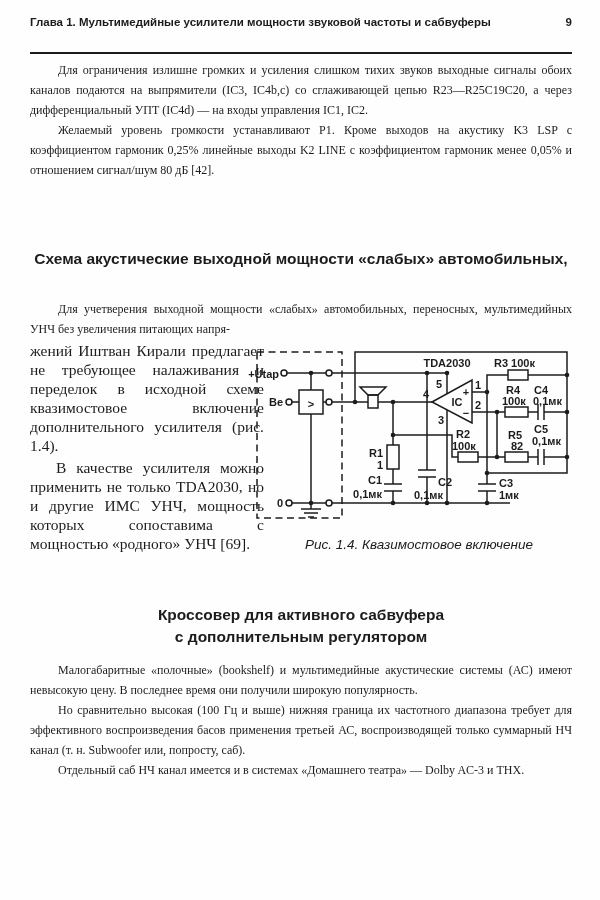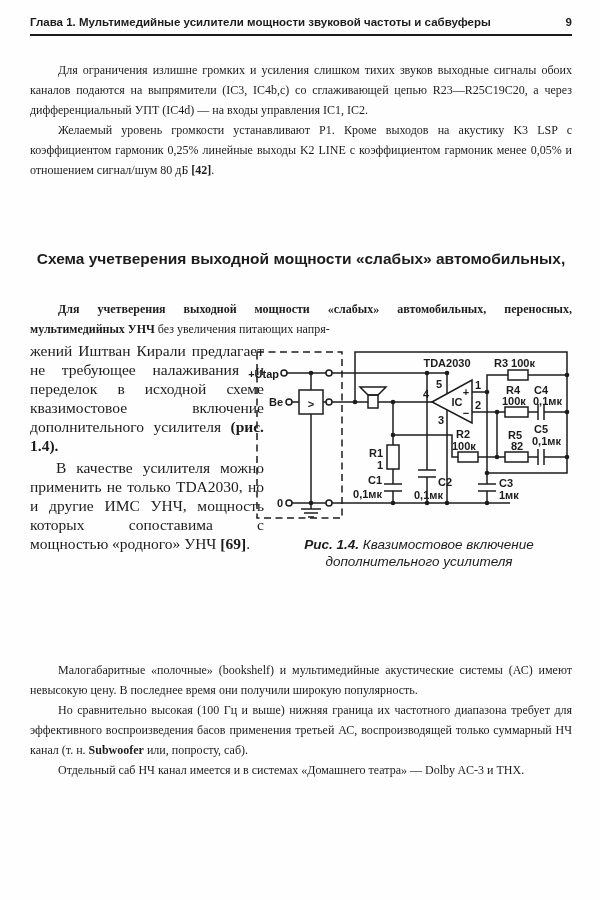--- a/index.html
+++ b/index.html
@@ -1,55 +1,55 @@
 <!DOCTYPE html>
 <html><head>
 <meta charset="utf-8">
 <style>
   html,body{margin:0;padding:0;background:#777;}
   .page{position:relative;width:600px;height:900px;background:#fefefe;color:#1c1c1c;
         font-family:"Liberation Serif",serif;overflow:hidden;}
   .hdr{position:absolute;left:30px;top:16px;width:542px;display:flex;justify-content:space-between;
        align-items:flex-end;font-family:"Liberation Sans",sans-serif;font-weight:bold;
-       font-size:11.5px;border-bottom:2px solid #1c1c1c;padding-bottom:6px;}
+       font-size:11.5px;border-bottom:2px solid #1c1c1c;padding-bottom:24px;}
   .body-p{font-size:12px;line-height:20px;text-align:justify;text-indent:28px;margin:0;}
   .top-block{position:absolute;left:30px;top:60px;width:542px;}
   .h1{position:absolute;left:30px;top:248px;width:542px;text-align:center;
       font-family:"Liberation Sans",sans-serif;font-weight:bold;font-size:15.5px;line-height:22px;}
   .p3a{position:absolute;left:30px;top:299px;width:542px;}
   .leftcol{position:absolute;left:30px;top:341px;width:234px;}
   .leftcol p{font-size:15.5px;line-height:19px;text-align:justify;margin:0;}
   .leftcol .cont{text-indent:0;}
   .leftcol .ind{text-indent:26px;margin-top:3px;}
   .schematic{position:absolute;left:240px;top:344px;}
   .caption{position:absolute;left:246px;top:536px;width:346px;text-align:center;
            font-family:"Liberation Sans",sans-serif;font-style:italic;font-size:13.5px;line-height:17px;}
   .h2{position:absolute;left:30px;top:604px;width:542px;text-align:center;
       font-family:"Liberation Sans",sans-serif;font-weight:bold;font-size:15.5px;line-height:22px;}
   .bottom-block{position:absolute;left:30px;top:660px;width:542px;}
-  b{font-weight:bold;}
+  b{font-weight:normal;}
   svg text{font-family:"Liberation Sans",sans-serif;font-weight:bold;font-size:11px;fill:#1c1c1c;}
 </style>
 </head>
 <body>
 
 <div class="page">
 
   <div class="hdr">
     <span>Глава 1. Мультимедийные усилители мощности звуковой частоты и сабвуферы</span>
     <span>9</span>
   </div>
 
   <div class="top-block">
     <p class="body-p">Для ограничения излишне громких и усиления слишком тихих звуков выходные сигналы обоих каналов подаются на выпрямители (IC3, IC4b,c) со сглаживающей цепью R23—R25C19C20, а через дифференциальный УПТ (IC4d) — на входы управления IC1, IC2.</p>
     <p class="body-p"><span>Желаемый уровень громкости устанавливают P1. Кроме выходов на акустику K3 LSP с коэффициентом гармоник 0,25% линейные выходы K2 LINE с коэффициентом гармоник менее 0,05% и отношением сигнал/шум 80 дБ </span><b>[42]</b><span>.</span></p>
   </div>
 
   <div class="h1">
-    <div>Схема учетверения выходной мощности «слабых» автомобильных,</div>
+    <div>Схема акустические выходной мощности «слабых» автомобильных,</div>
   </div>
 
   <p class="body-p p3a"><b>Для учетверения выходной мощности «слабых» автомобильных, переносных, мультимедийных УНЧ</b><span> без увеличения питающих напря-</span></p>
 
   <div class="leftcol">
     <p class="cont"><span>жений Иштван Кирали предлагает не требующее налаживания и переделок в исходной схеме квазимостовое включение дополнительного усилителя </span><b>(рис. 1.4).</b></p>
     <p class="ind"><span>В качестве усилителя можно применить не только TDA2030, но и другие ИМС УНЧ, мощность которых сопоставима с мощностью «родного» УНЧ </span><b>[69]</b><span>.</span></p>
   </div>
 
   <svg class="schematic" width="352" height="184" viewBox="240 344 352 184" xmlns="http://www.w3.org/2000/svg">
@@ -186,23 +186,26 @@
       <text x="511" y="450">82</text>
       <text x="534" y="433">C5</text>
       <text x="532" y="445">0,1мк</text>
       <text x="499" y="487">C3</text>
       <text x="499" y="499">1мк</text>
     </g>
   </svg>
 
   <div class="caption">
     <div><b>Рис. 1.4. </b><span>Квазимостовое включение</span></div>
-    <div><span>дополнительного усилителя</span></div>
-  </div>
-
+  </div>
+
+  <div class="h2">
+    <div>Кроссовер для активного сабвуфера</div>
+    <div>с дополнительным регулятором</div>
+  </div>
 
   <div class="bottom-block">
     <p class="body-p">Малогабаритные «полочные» (bookshelf) и мультимедийные акустические системы (АС) имеют невысокую цену. В последнее время они получили широкую популярность.</p>
     <p class="body-p"><span>Но сравнительно высокая (100 Гц и выше) нижняя граница их частотного диапазона требует для эффективного воспроизведения басов применения третьей АС, воспроизводящей только суммарный НЧ канал (т. н. </span><b>Subwoofer</b><span> или, попросту, саб).</span></p>
     <p class="body-p">Отдельный саб НЧ канал имеется и в системах «Домашнего театра» — Dolby AC-3 и THX.</p>
   </div>
 
 </div>
 
 </body></html>

